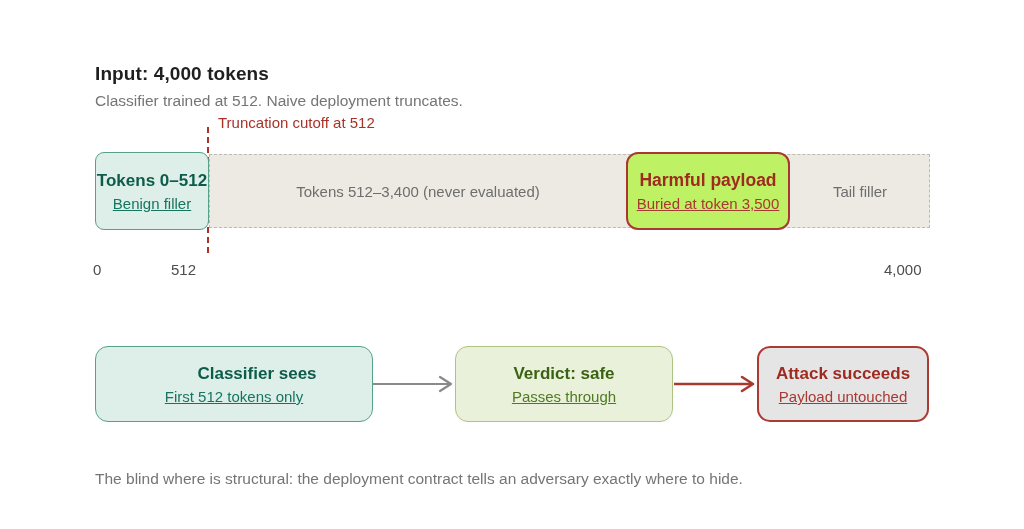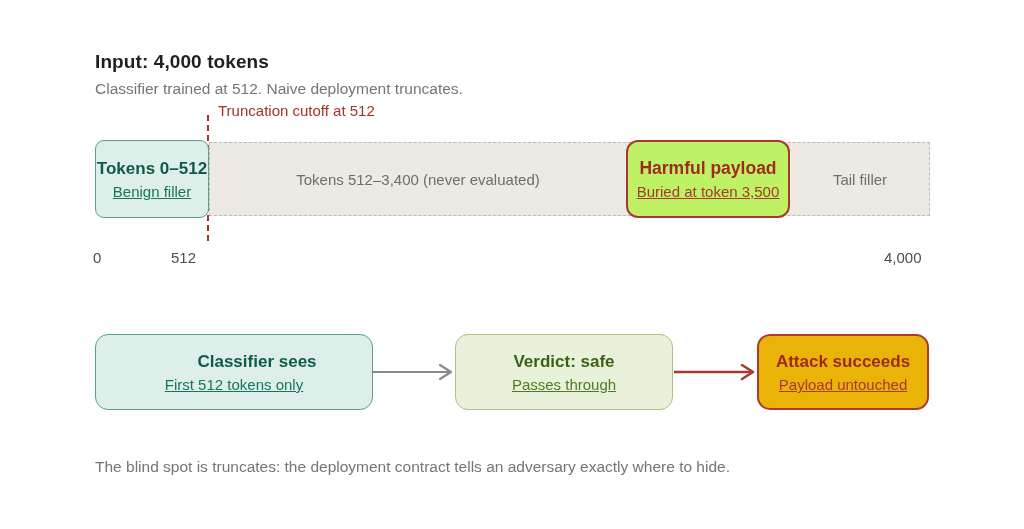--- a/index.html
+++ b/index.html
@@ -3,21 +3,21 @@
 <meta charset="utf-8">
 <style>
   * { margin: 0; padding: 0; box-sizing: border-box; }
   html, body { background: #ffffff; }
   body {
     font-family: "Liberation Sans", sans-serif;
     width: 1024px; height: 529px;
     position: relative; overflow: hidden;
     color: #222;
   }
-  .stage { position: absolute; left: 0; top: 0; width: 1024px; height: 441px; }
+  .stage { position: absolute; left: 0; top: 12px; width: 1024px; height: 441px; }
 
   .title {
     position: absolute; left: 95px; top: 51px;
     font-size: 19px; font-weight: bold; color: #1f1f1f;
     letter-spacing: 0.1px;
   }
   .subtitle {
     position: absolute; left: 95px; top: 80px;
     font-size: 15.5px; color: #757575;
   }
@@ -93,21 +93,21 @@
   .flow-classifier .bt { color: #0d5c4b; margin-left: 46px; }
   .flow-classifier .bs { color: #16755f; }
   .flow-verdict {
     left: 455px; width: 218px;
     background: #eaf1da; border: 1.5px solid #aec284;
   }
   .flow-verdict .bt { color: #3a6213; }
   .flow-verdict .bs { color: #4e7b22; }
   .flow-attack {
     left: 757px; width: 172px;
-    background: #eab308; border: 2px solid #ab3a33;
+    background: #e5e5e5; border: 2px solid #ab3a33;
   }
   .flow-attack .bt { color: #9e2a20; }
   .flow-attack .bs { color: #a93832; }
 
   .arrow-svg { position: absolute; top: 361px; height: 22px; }
   .arrow-1 { left: 373px; width: 82px; }
   .arrow-2 { left: 674px; width: 83px; }
 
   .caption {
     position: absolute; left: 95px; top: 458px;
@@ -161,15 +161,15 @@
   <svg class="arrow-svg arrow-2" viewBox="0 0 83 22">
     <line x1="0" y1="11" x2="77" y2="11" stroke="#a8392e" stroke-width="2.6"></line>
     <path d="M68 4 L79 11 L68 18" fill="none" stroke="#a8392e" stroke-width="2.6" stroke-linecap="round" stroke-linejoin="round"></path>
   </svg>
 
   <div class="box2line flow-box flow-attack">
     <div class="bt">Attack succeeds</div>
     <div class="bs">Payload untouched</div>
   </div>
 
-  <div class="caption">The blind spot is truncates: the deployment contract tells an adversary exactly where to hide.</div>
+  <div class="caption">The blind where is structural: the deployment contract tells an adversary exactly where to hide.</div>
 
 </div>
 
 </body></html>

